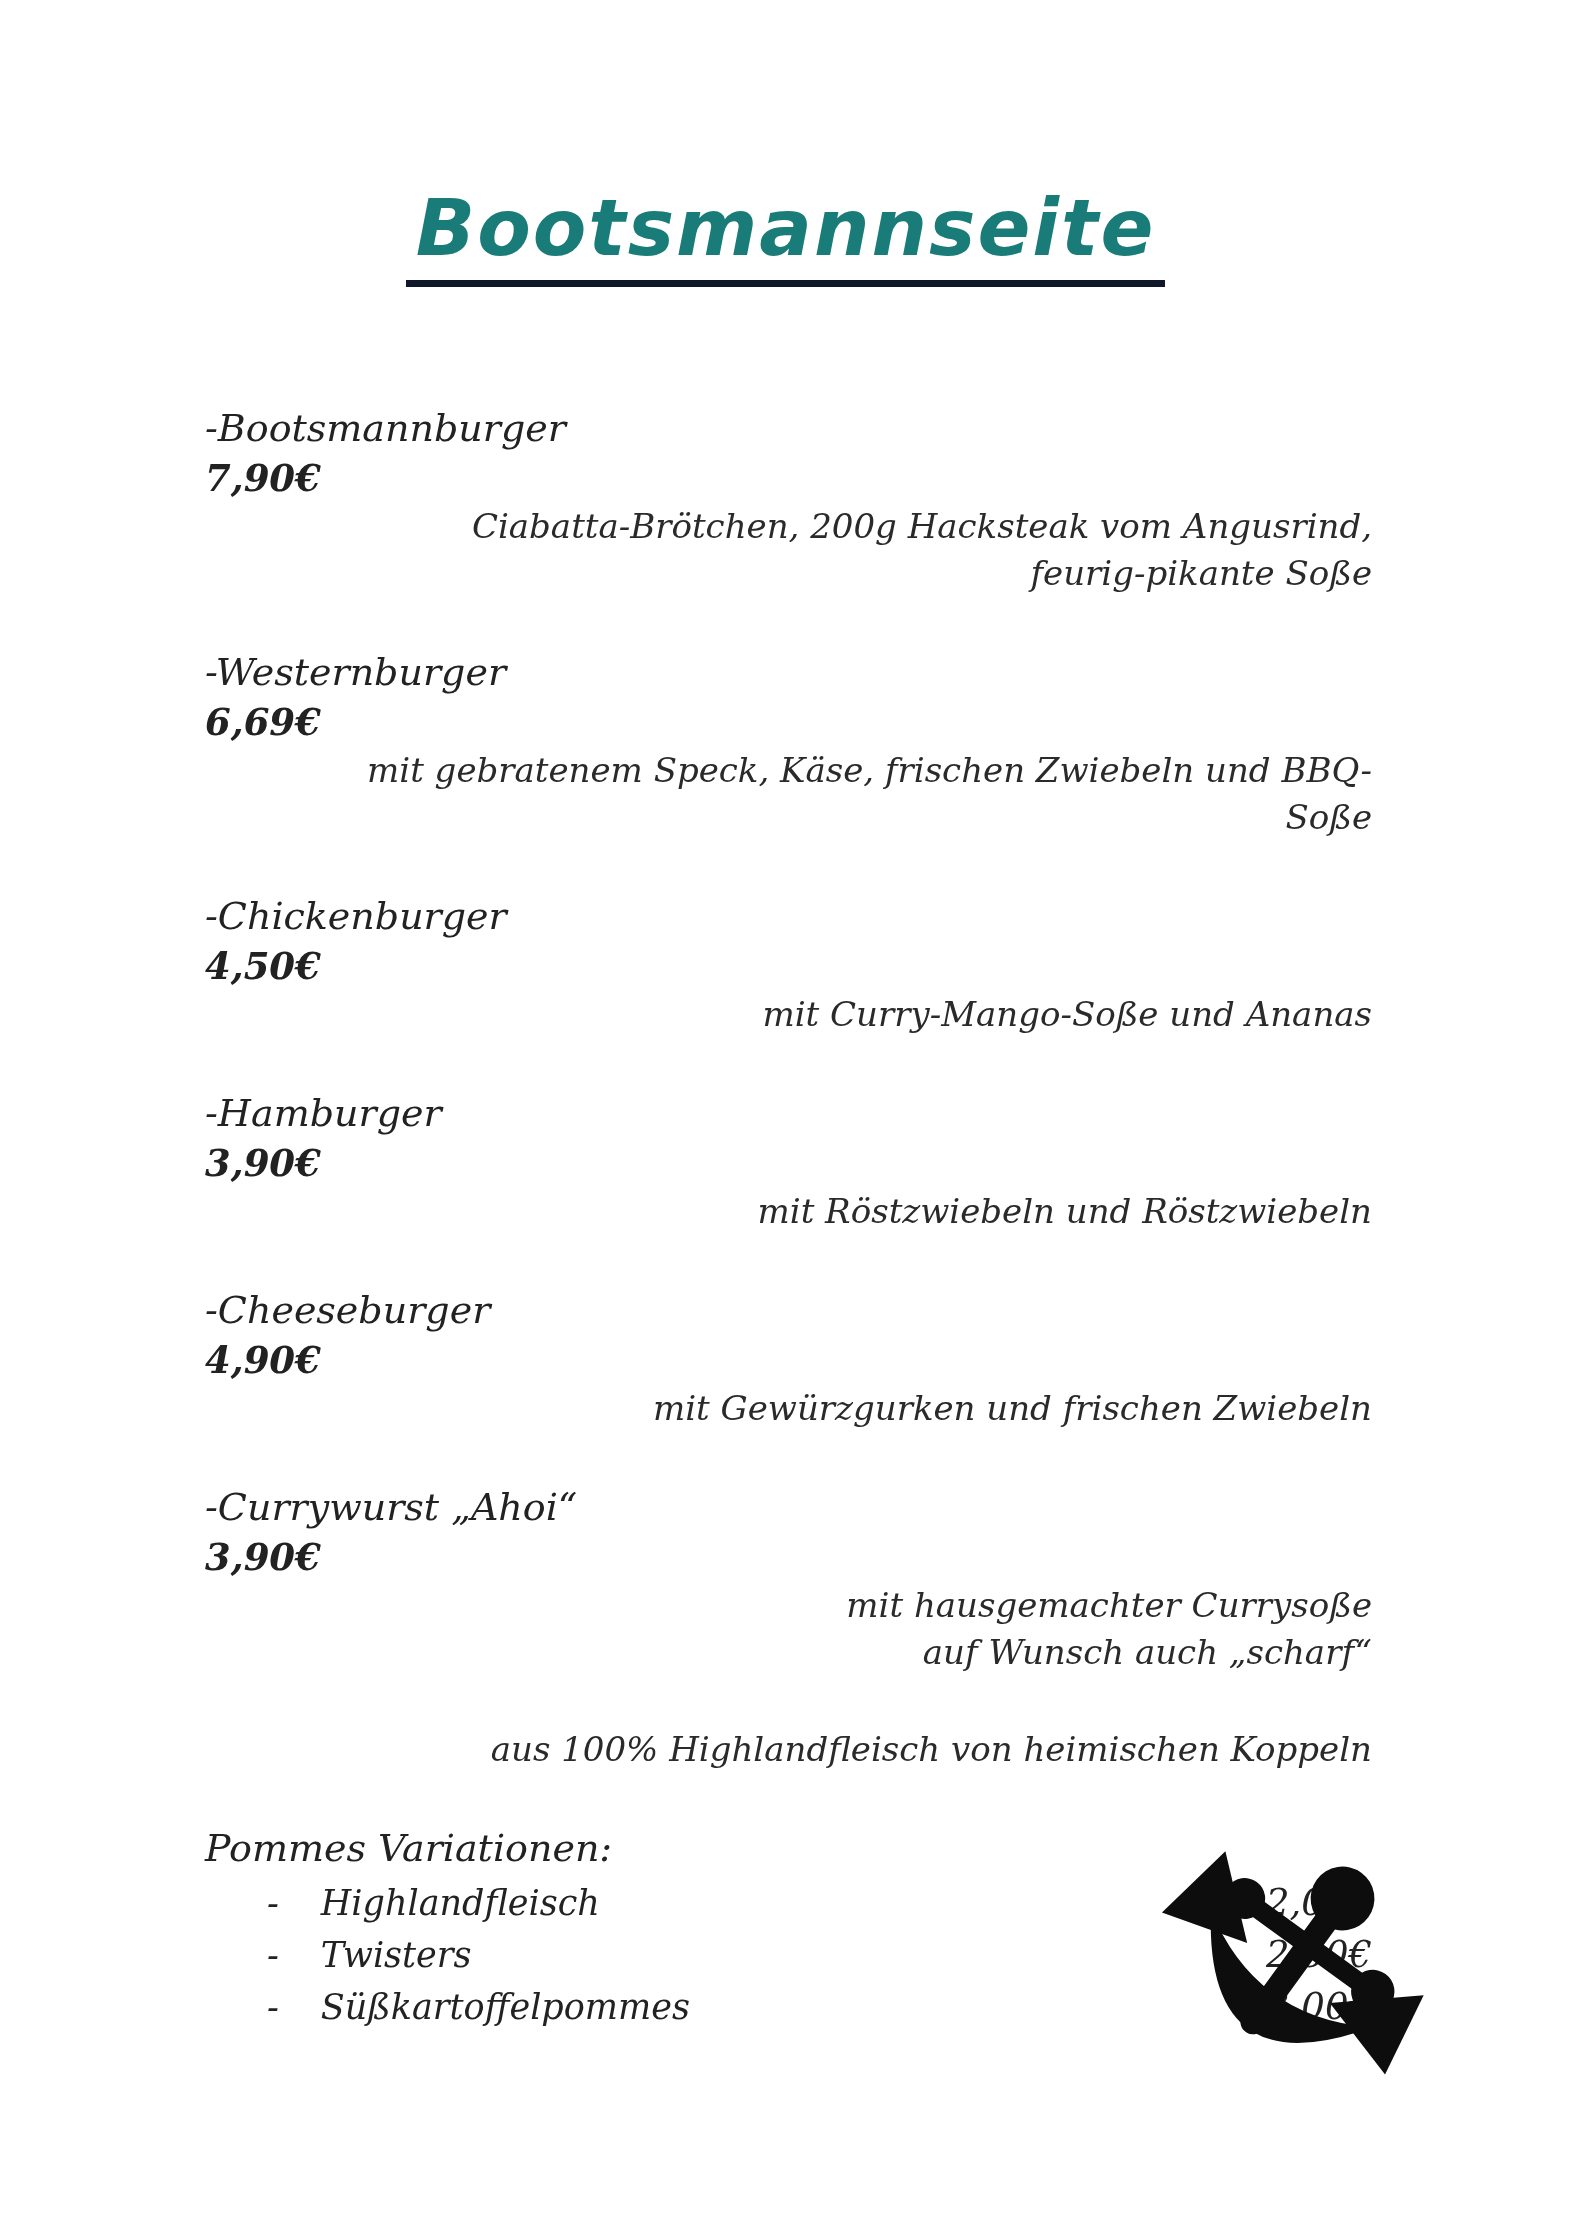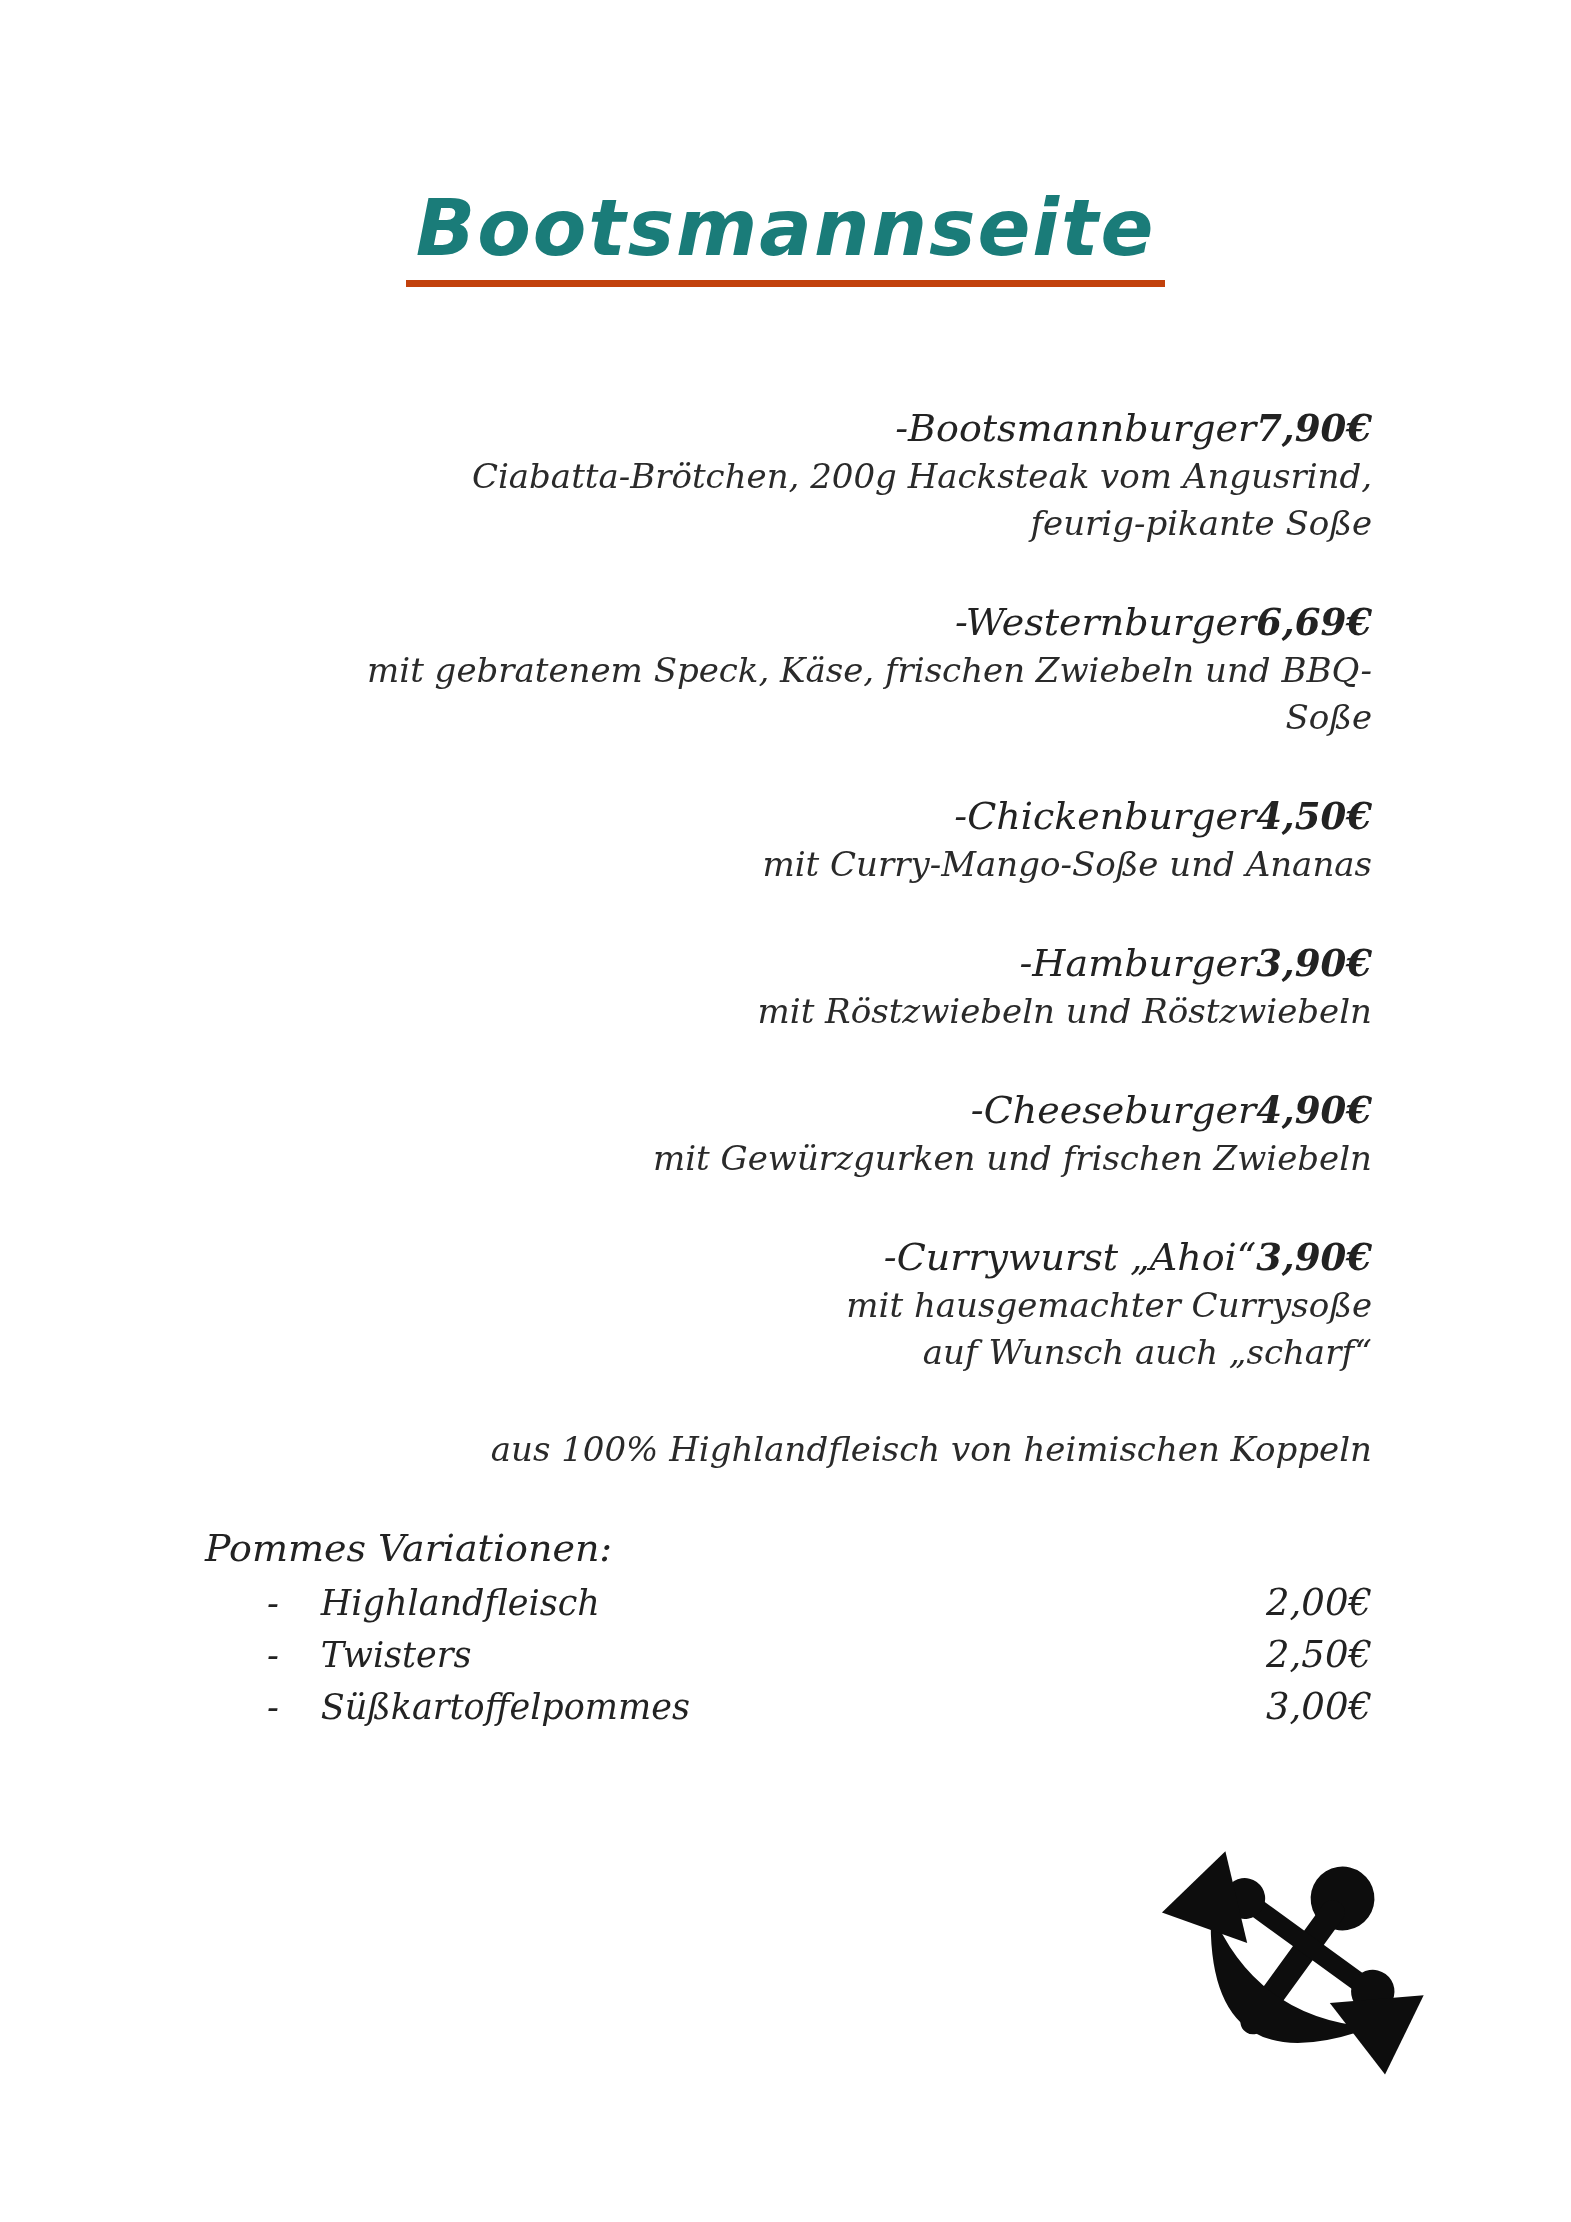--- a/index.html
+++ b/index.html
@@ -16,33 +16,33 @@
     position:absolute;top:178px;left:0;width:100%;
     text-align:center;margin:0;
   }
   .title-text{
     display:inline-block;
     font-family:"DejaVu Sans", sans-serif;
     font-style:italic;font-weight:bold;
     font-size:78px;line-height:100px;
     letter-spacing:2px;
     color:#1a7c79;
-    border-bottom:7px solid #c2410c;
+    border-bottom:7px solid #0f172a;
     padding:0 10px 2px 10px;
   }
 
   
   .content{
     position:absolute;left:205px;top:403px;width:1167px;
     font-style:italic;
   }
   .item{margin-bottom:50px;}
   .item-row{
     display:flex;justify-content:flex-end;align-items:baseline;
-    font-size:38px;line-height:50px;
+    font-size:38px;line-height:50px;flex-direction:column;
   }
   .item-name{white-space:pre;}
   .item-price{font-size:37px;font-weight:bold;}
   .desc{
     font-size:34px;line-height:47px;color:#2a2a2a;
     white-space:pre;
     text-align:right;
   }
 
   

